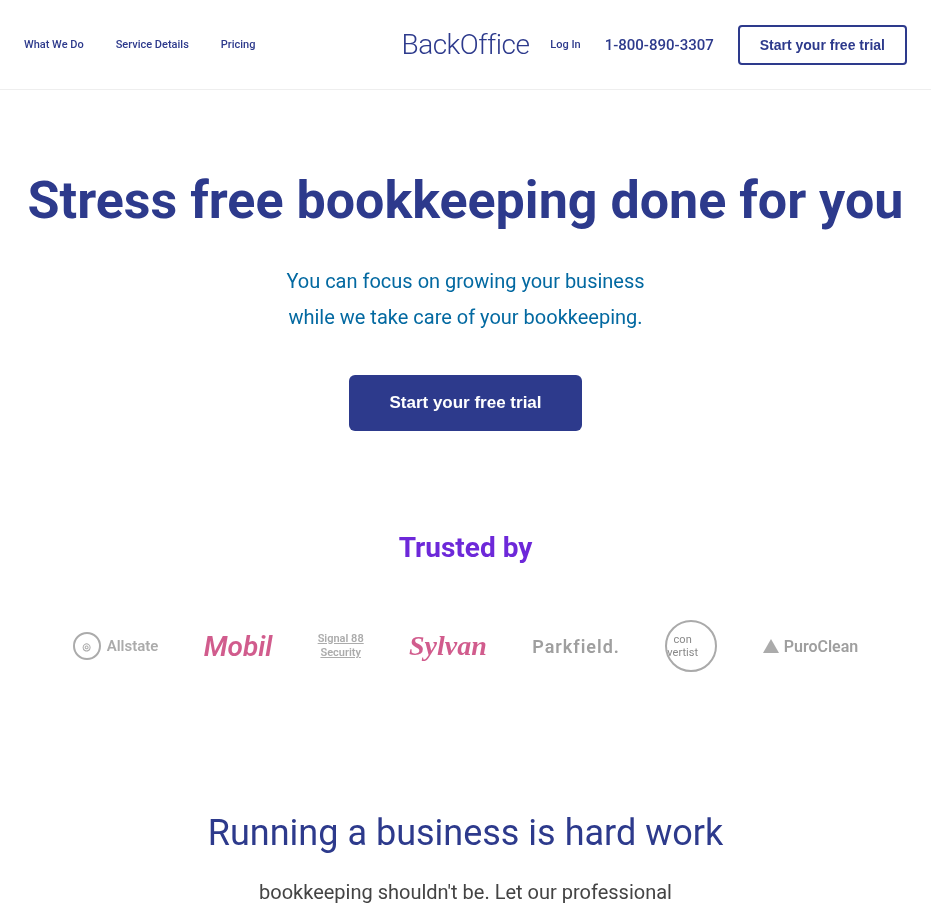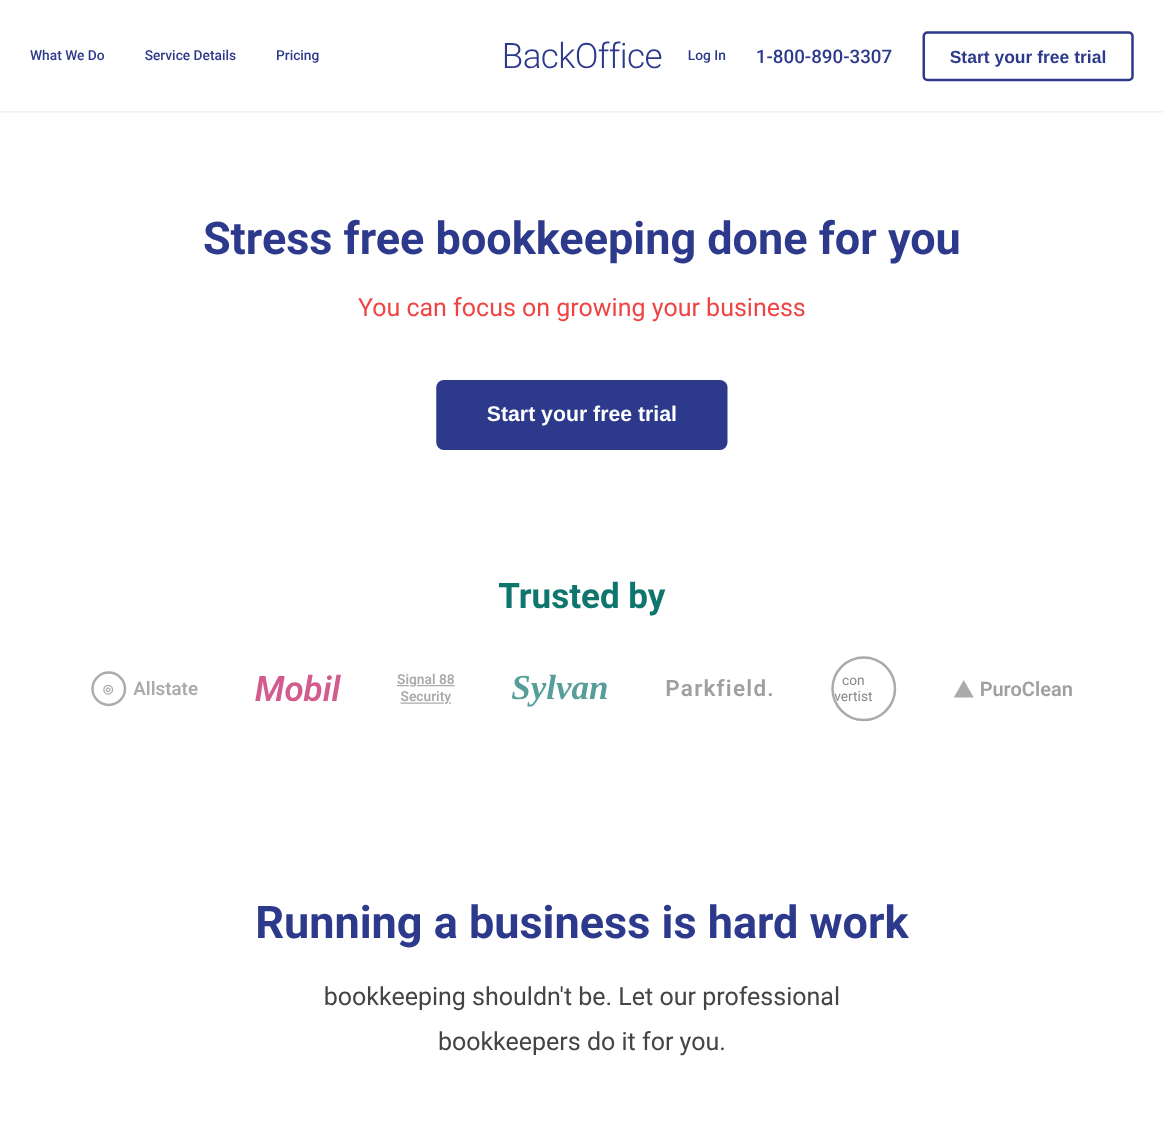--- a/index.html
+++ b/index.html
@@ -79,29 +79,29 @@
       white-space: nowrap;
     }
 
     
     .hero {
       text-align: center;
       padding: 80px 20px 60px;
     }
 
     .hero-title {
-      font-size: 36px;
+      font-size: 52px;
       font-weight: 700;
       color: #2d3a8c;
-      margin-bottom: 16px;
+      margin-bottom: 32px;
     }
 
     .hero-subtitle {
       font-size: 20px;
-      color: #ef4444;
+      color: #0369a1;
       line-height: 1.8;
       margin-bottom: 40px;
     }
 
     .hero-cta-btn {
       background: #2d3a8c;
       color: #fff;
       border: none;
       padding: 18px 40px;
       font-size: 17px;
@@ -112,22 +112,22 @@
 
     
     .trusted-section {
       text-align: center;
       padding: 40px 20px 60px;
     }
 
     .trusted-title {
       font-size: 28px;
       font-weight: 700;
-      color: #0f766e;
-      margin-bottom: 32px;
+      color: #6d28d9;
+      margin-bottom: 56px;
     }
 
     .logos-row {
       display: flex;
       align-items: center;
       justify-content: space-around;
       flex-wrap: wrap;
       gap: 20px;
       padding: 0 40px;
     }
@@ -173,21 +173,21 @@
       font-size: 11px;
       color: #888;
       text-align: center;
       line-height: 1.3;
       text-decoration: underline;
     }
 
     
     .logo-sylvan {
       font-size: 28px;
-      color: #0f766e;
+      color: #be185d;
       font-family: Georgia, serif;
       font-style: italic;
     }
 
     
     .logo-parkfield {
       font-size: 18px;
       color: #777;
       letter-spacing: 1px;
     }
@@ -225,21 +225,21 @@
     }
 
     
     .hard-work-section {
       text-align: center;
       padding: 80px 20px 40px;
     }
 
     .hard-work-title {
       font-size: 36px;
-      font-weight: 700;
+      font-weight: 400;
       color: #2d3a8c;
       margin-bottom: 20px;
     }
 
     .hard-work-subtitle {
       font-size: 20px;
       color: #444;
       line-height: 1.8;
       max-width: 520px;
       margin: 0 auto;
@@ -263,20 +263,21 @@
     <a class="nav-link">Log In</a>
     <a class="nav-phone">1-800-890-3307</a>
     <button class="nav-cta-btn">Start your free trial</button>
   </div>
 </nav>
 
 <section class="hero">
   <h1 class="hero-title">Stress free bookkeeping done for you</h1>
   <p class="hero-subtitle">
     <span>You can focus on growing your business</span><br>
+    <span>while we take care of your bookkeeping.</span>
   </p>
   <button class="hero-cta-btn">Start your free trial</button>
 </section>
 
 <section class="trusted-section">
   <h2 class="trusted-title">Trusted by</h2>
   <div class="logos-row">
 
     <div class="logo-item logo-allstate">
       <div class="icon-circle">◎</div>

